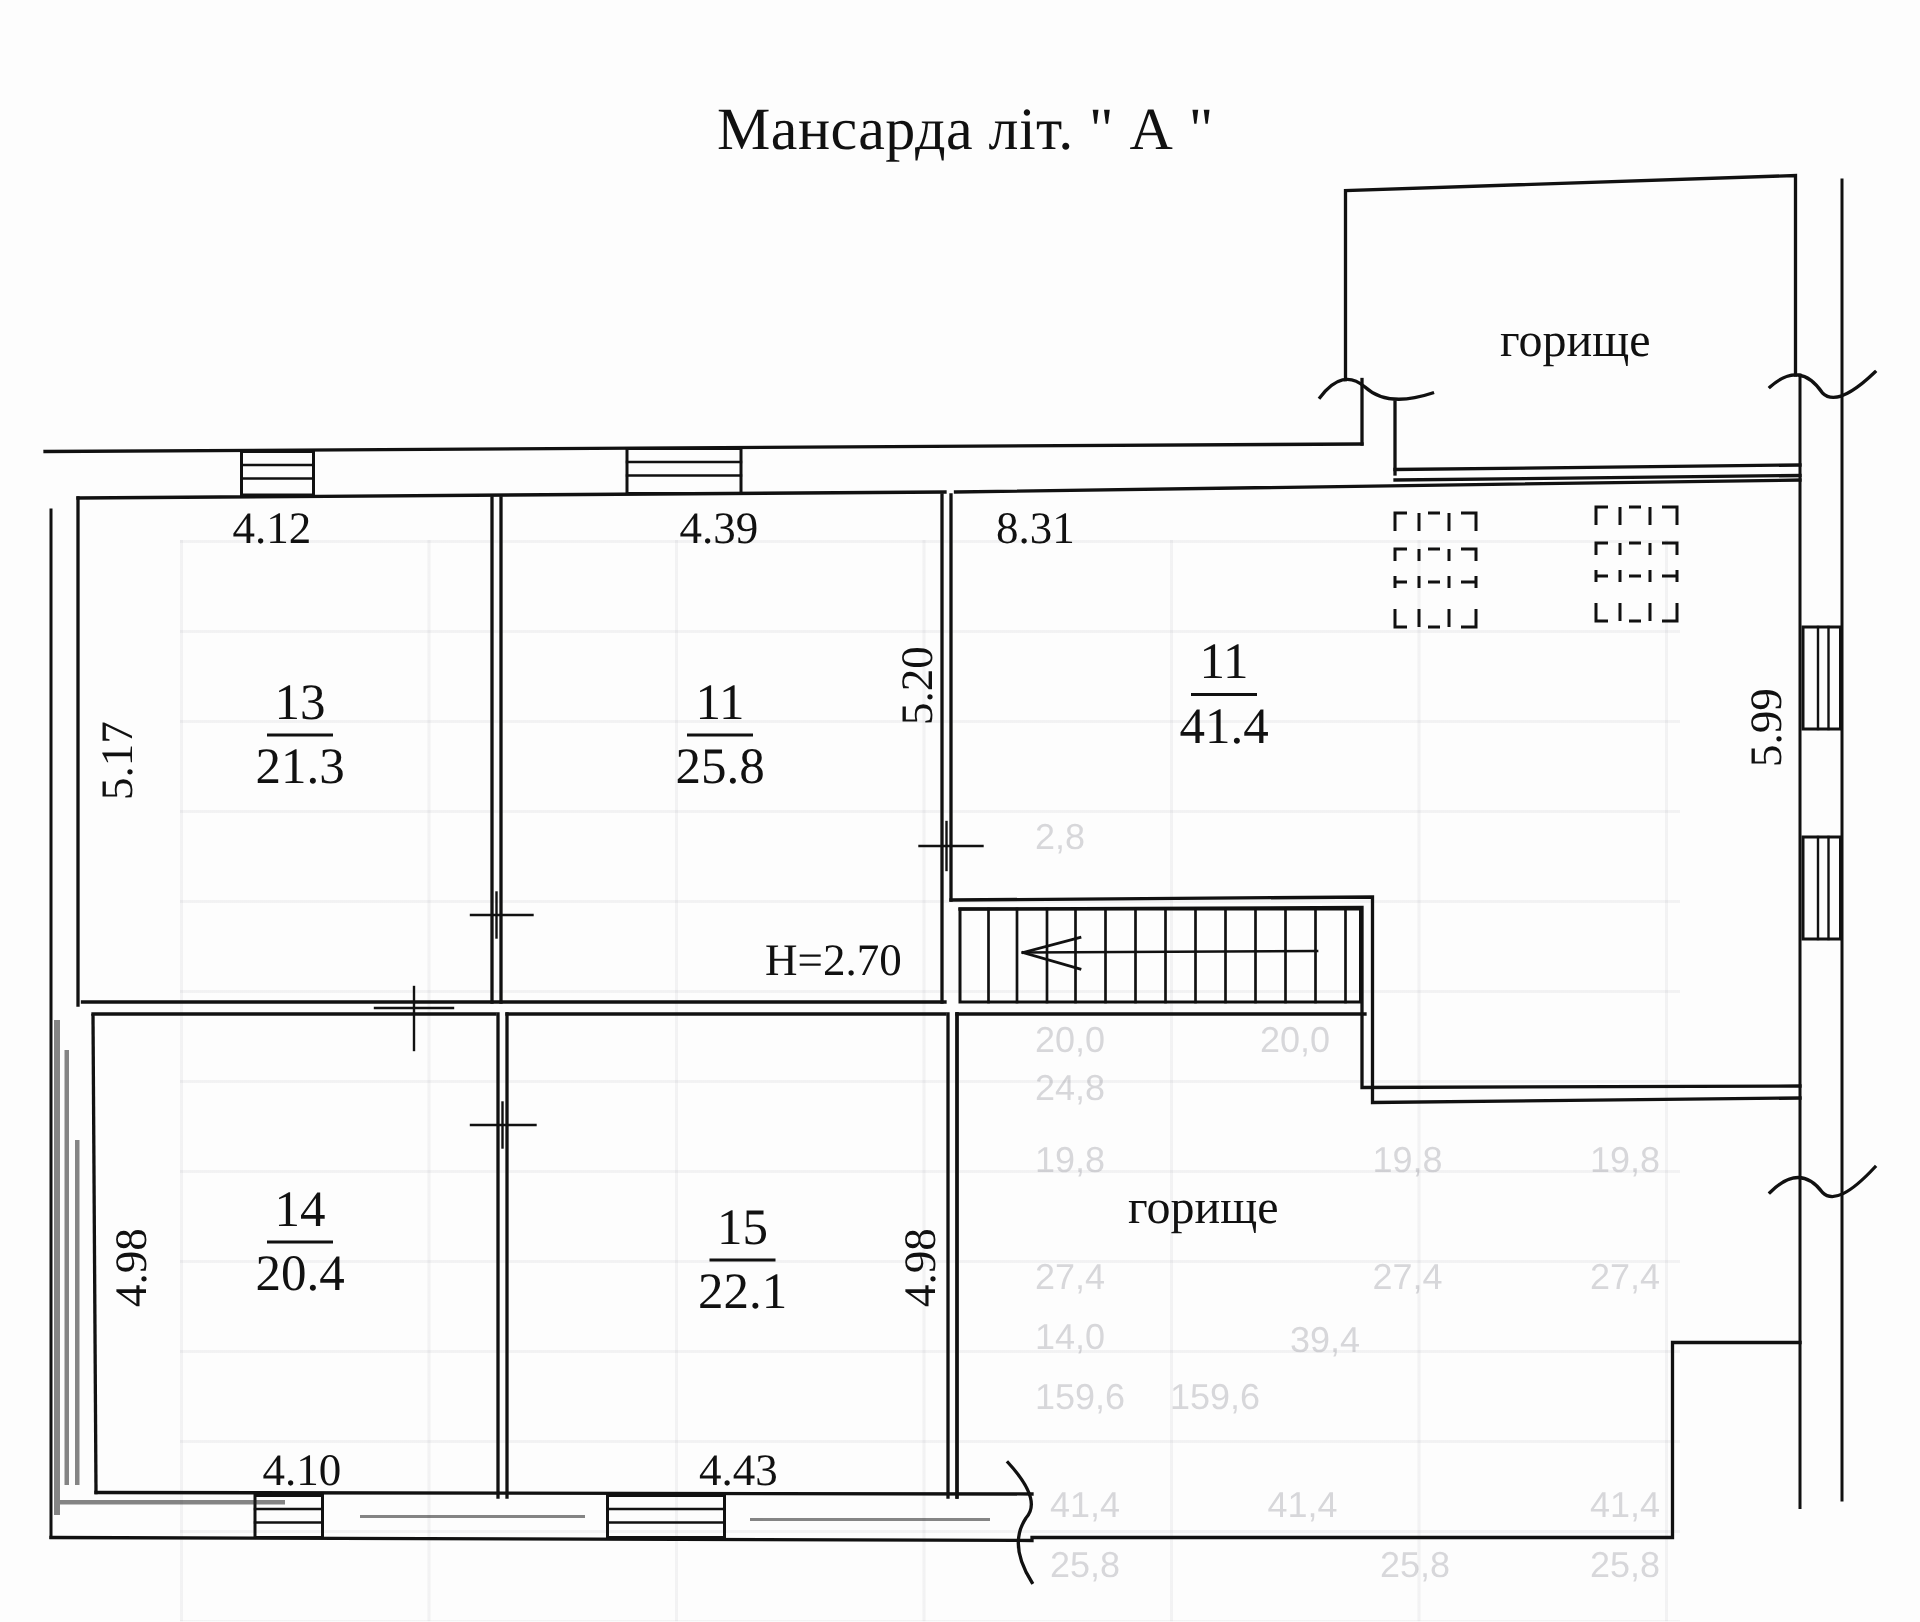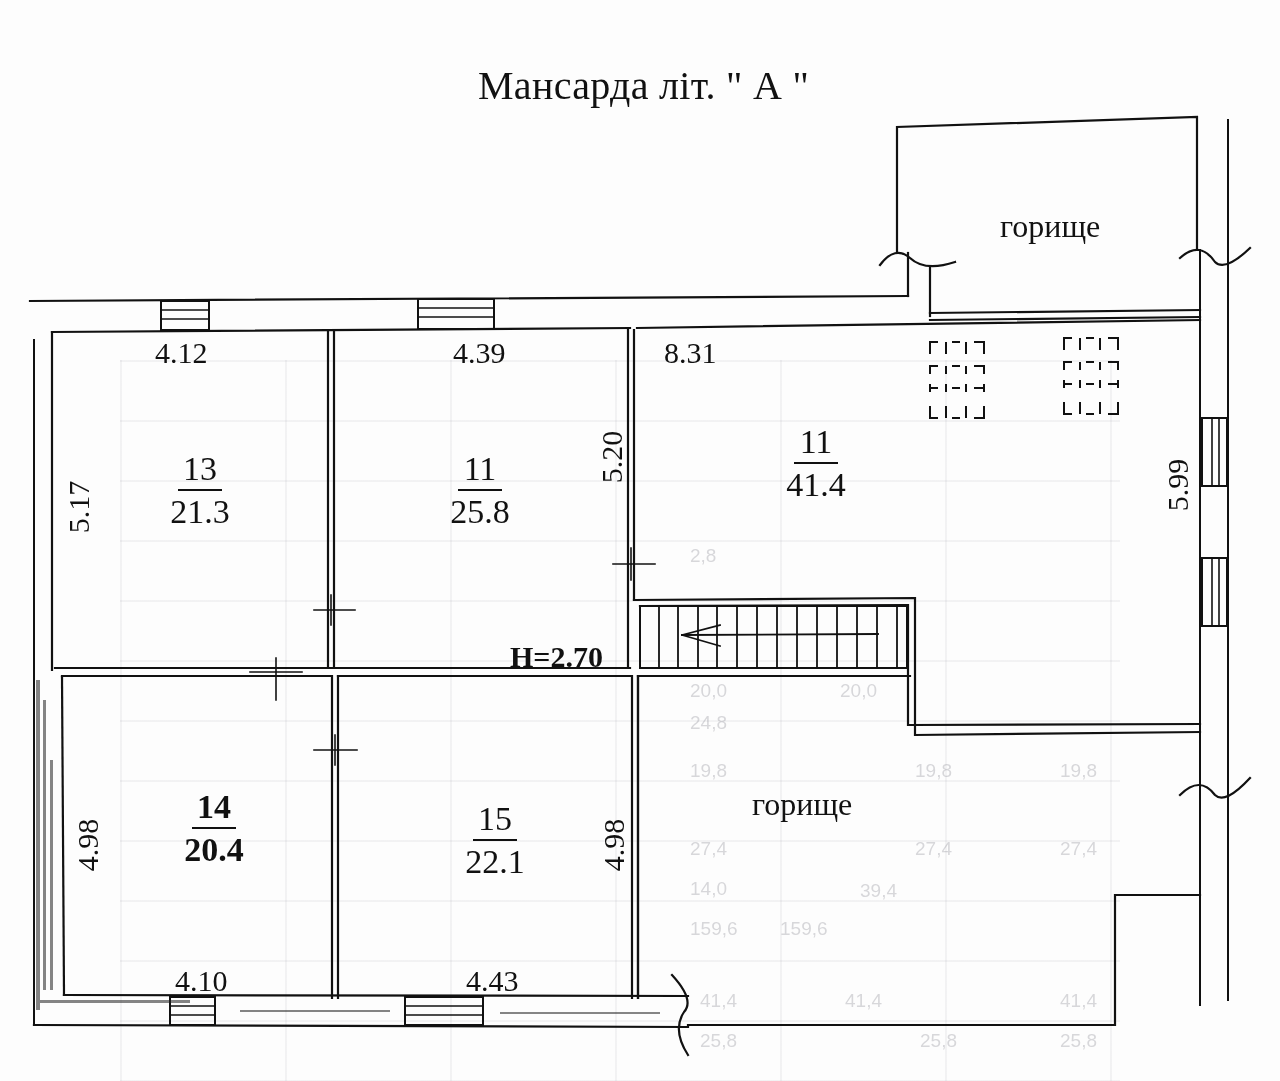--- a/index.html
+++ b/index.html
@@ -13,21 +13,21 @@
   .ghost-grid {
     position:absolute; left:120px; top:360px; width:1000px; height:721px;
     background-image:
       linear-gradient(to right, rgba(120,120,130,0.10) 2px, transparent 2px),
       linear-gradient(to bottom, rgba(120,120,130,0.10) 2px, transparent 2px);
     background-size:165px 60px, 165px 60px;
     opacity:0.8;
   }
   .ghost-cell {
     position:absolute; font-family:"Liberation Sans","DejaVu Sans",sans-serif;
-    font-size:19px; color:rgba(120,120,130,0.28); white-space:nowrap;
+    font-size:24px; color:rgba(120,120,130,0.28); white-space:nowrap;
   }
   svg.plan { position:absolute; left:0; top:0; }
   .title {
     position:absolute; left:478px; top:62px;
     font-size:40px; letter-spacing:0.3px; white-space:nowrap;
   }
   .lbl { position:absolute; font-size:30px; white-space:nowrap; line-height:1;font-family:Liberation Serif, serif; }
   .vlbl { position:absolute; font-size:30px; white-space:nowrap; line-height:1; transform:rotate(-90deg); transform-origin:center center; }
   .room {
     position:absolute; text-align:center; font-size:34px; line-height:1;
@@ -190,38 +190,38 @@
       <path d="M0 64 V76 H8 M16 64 V76 M22 76 H30 M36 64 V76 M44 76 H54 V64"></path>
     </g>
   </g>
 </svg>
 
 <div class="title">Мансарда літ. " А "</div>
 
 <div class="attic" style="left:1000px;top:208px;">горище</div>
 <div class="attic" style="left:752px;top:786px;">горище</div>
 
-<div class="height" style="left:510px;top:640px;font-weight:bold;">H=2.70</div>
+<div class="height" style="left:510px;top:624px;">H=2.70</div>
 
 <div class="room" style="left:160px;top:452px;width:80px;">
   <span class="num">13</span>
   <span class="bar"></span>
   <span class="area">21.3</span>
 </div>
 <div class="room" style="left:440px;top:452px;width:80px;">
   <span class="num">11</span>
   <span class="bar"></span>
   <span class="area">25.8</span>
 </div>
 <div class="room" style="left:776px;top:425px;width:80px;">
   <span class="num">11</span>
   <span class="bar"></span>
   <span class="area">41.4</span>
 </div>
-<div class="room" style="left:174px;top:790px;width:80px;font-weight:bold;">
+<div class="room" style="left:160px;top:790px;width:80px;">
   <span class="num">14</span>
   <span class="bar"></span>
   <span class="area">20.4</span>
 </div>
 <div class="room" style="left:455px;top:788px;width:80px;margin-top:14px;">
   <span class="num">15</span>
   <span class="bar"></span>
   <span class="area">22.1</span>
 </div>
 

